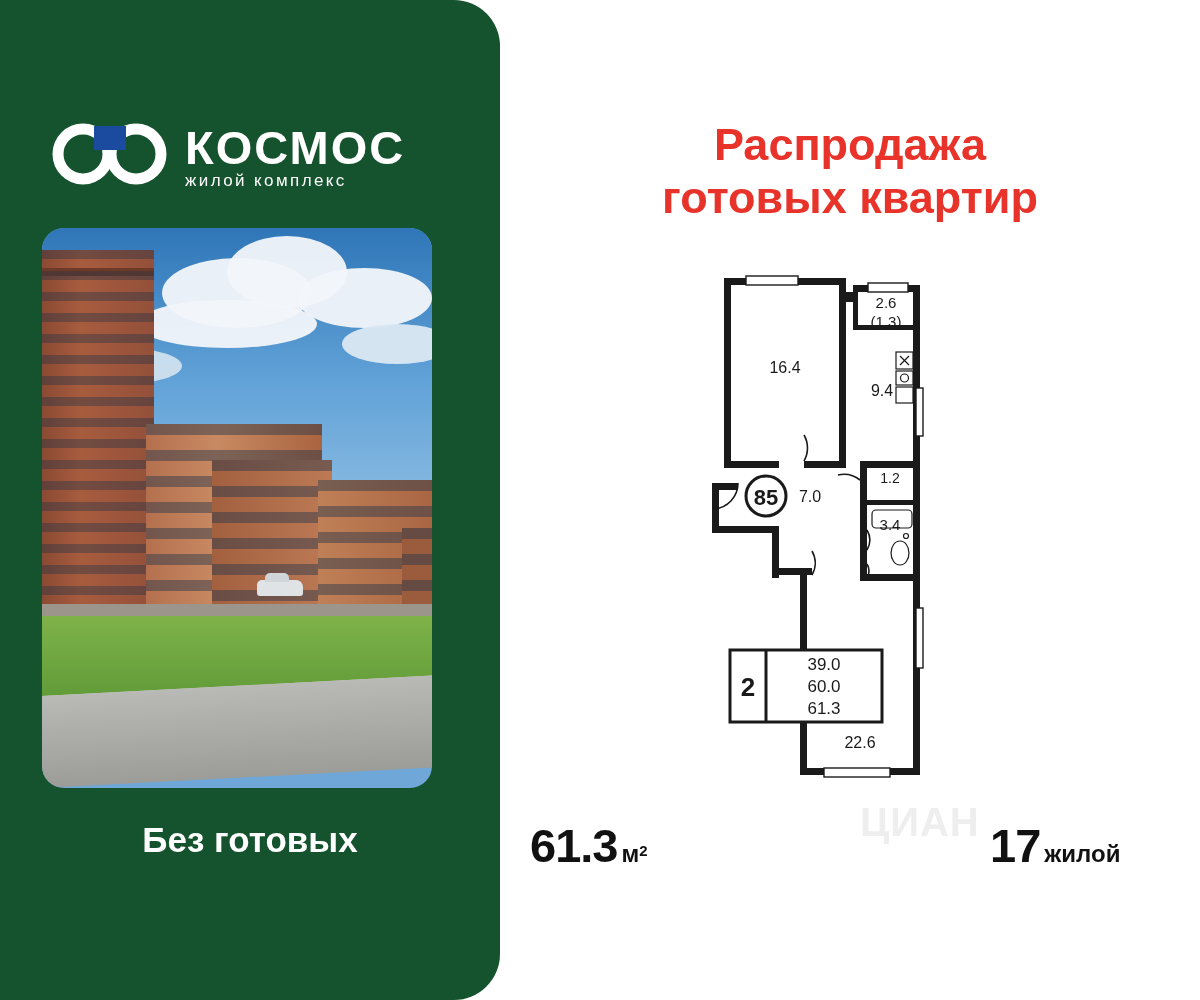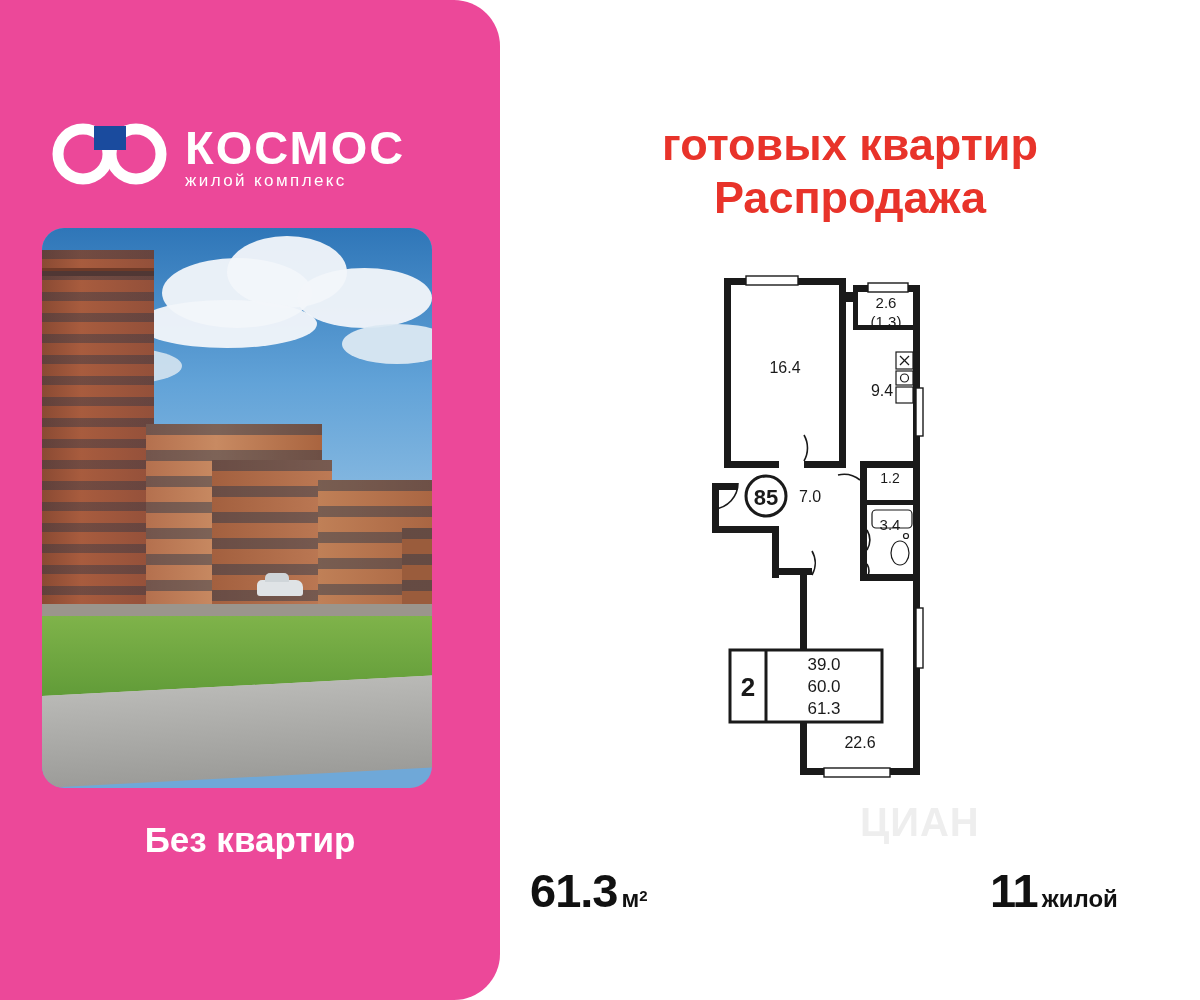--- a/index.html
+++ b/index.html
@@ -20,21 +20,21 @@
     background: #ffffff;
   }
 
   
   .left-panel {
     position: absolute;
     left: 0;
     top: 0;
     width: 500px;
     height: 1000px;
-    background: #ec4899;
+    background: #14532d;
     border-radius: 0 46px 46px 0;
     box-sizing: border-box;
   }
   .logo-block {
     position: absolute;
     left: 50px;
     top: 112px;
     width: 400px;
     height: 110px;
   }
@@ -211,21 +211,20 @@
     height: 520px;
   }
   .plan svg { display: block; }
 
   .bottom-row {
     position: absolute;
     left: 500px;
     top: 812px;
     width: 700px;
     height: 80px;
-    margin-top: 45px;
   }
   .stat {
     position: absolute;
     color: #111111;
     font-family: "Liberation Sans", sans-serif;
     white-space: nowrap;
   }
   .stat .big {
     font-size: 47px;
     font-weight: bold;
@@ -305,26 +304,26 @@
         <div class="win-grid"></div>
       </div>
 
       <div class="ph-ground"></div>
       <div class="car"></div>
       <div class="ph-grass"></div>
       <div class="ph-curb"></div>
       <div class="ph-road"></div>
     </div>
 
-    <div class="caption">Без квартир</div>
+    <div class="caption">Без готовых</div>
   </div>
 
   <div class="headline">
+    <div>Распродажа</div>
     <div>готовых квартир</div>
-    <div>Распродажа</div>
   </div>
 
   <div class="plan">
     <svg width="260" height="520" viewBox="0 0 260 520">
 
       <g stroke="none" fill="#1a1a1a">
 
         <rect x="24" y="10" width="122" height="7"></rect>
         <rect x="24" y="10" width="7" height="190"></rect>
         <rect x="139" y="10" width="7" height="190"></rect>
@@ -411,17 +410,17 @@
     </svg>
   </div>
 
   <div class="watermark">ЦИАН</div>
 
   <div class="bottom-row">
     <div class="stat stat-area">
       <span class="big">61.3</span><span class="small">м</span><span class="sup">2</span>
     </div>
     <div class="stat stat-floor">
-      <span class="big">11</span><span class="small">жилой</span>
+      <span class="big">17</span><span class="small">жилой</span>
     </div>
   </div>
 
 </div>
 
 </body></html>

